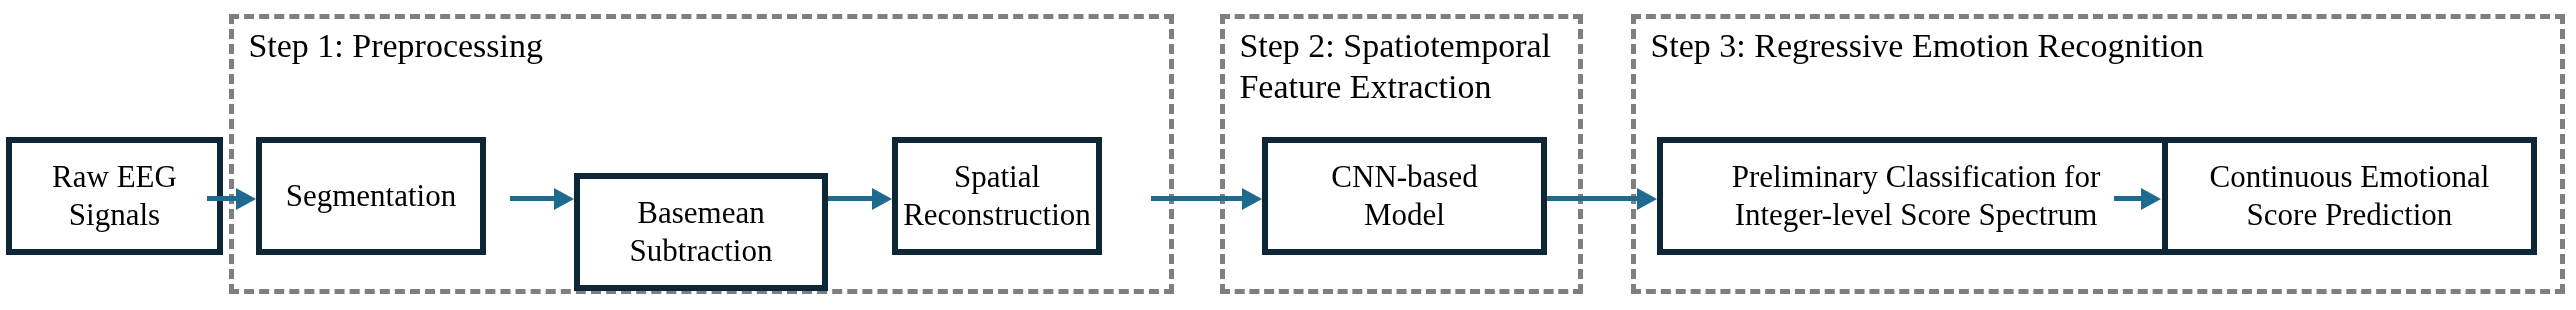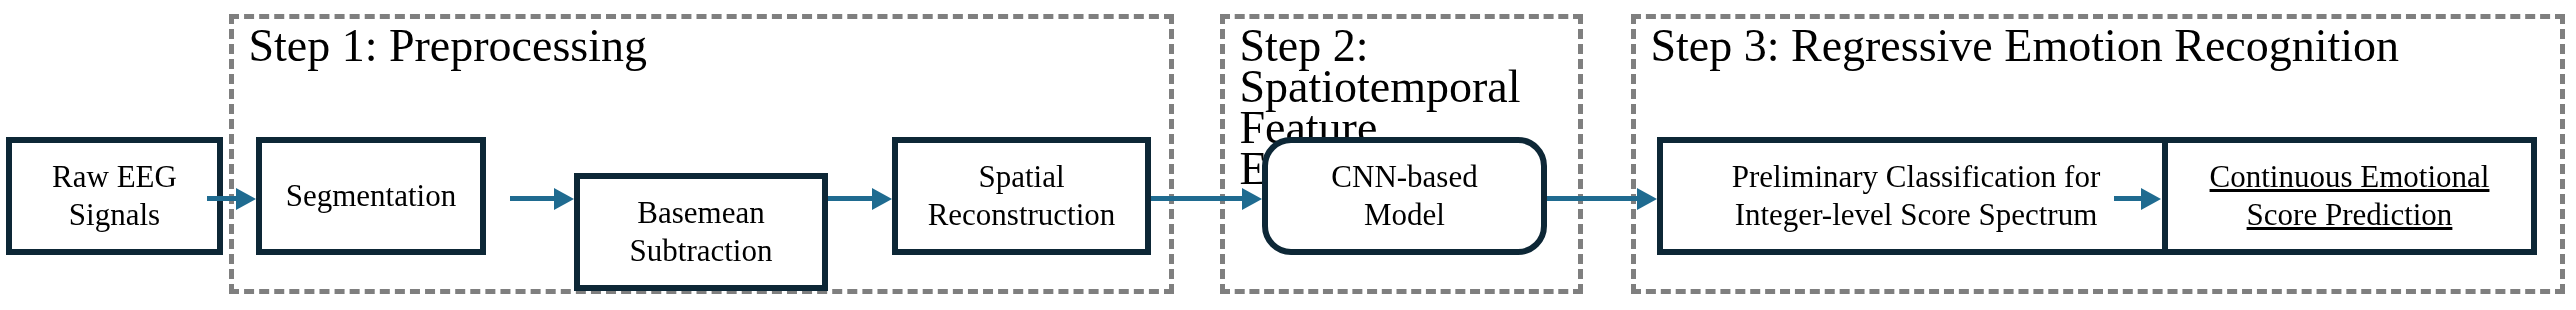--- a/index.html
+++ b/index.html
@@ -22,21 +22,21 @@
     top: 14.4px;
     height: 280px;
     box-sizing: border-box;
     border: 5.4px dashed var(--container_border, #7f7f7f);
     z-index: 1;
   }
   .step-title {
     position: absolute;
     left: 14.4px;
     top: 6px;
-    font-size: 46px;
+    font-size: 34px;
     line-height: 41px;
     white-space: pre-line;
     color: var(--text, #000000);
   }
   
   .node {
     position: absolute;
     top: 137px;
     height: 118px;
     box-sizing: border-box;
@@ -102,36 +102,36 @@
 
   <div class="node" style="left:256px; width:230px;">
     <span class="node-label">Segmentation</span>
   </div>
 
   <div class="node" style="left:574px; width:254px;margin-top:36px;">
     <span class="node-label">Basemean
 Subtraction</span>
   </div>
 
-  <div class="node" style="left:892px; width:259px;">
+  <div class="node" style="left:892px; width:210px;">
     <span class="node-label">Spatial
 Reconstruction</span>
   </div>
 
-  <div class="node" style="left:1262px; width:285px;border-radius:29px;">
+  <div class="node" style="left:1262px; width:285px;">
     <span class="node-label">CNN-based
 Model</span>
   </div>
 
   <div class="node" style="left:1657px; width:518px;">
     <span class="node-label">Preliminary Classification for
 Integer-level Score Spectrum</span>
   </div>
 
-  <div class="node" style="left:2162px; width:375px;text-decoration:underline;">
+  <div class="node" style="left:2162px; width:375px;">
     <span class="node-label">Continuous Emotional
 Score Prediction</span>
   </div>
 
   <div class="arrow" style="left:207px; width:49px;">
     <div class="arrow-shaft"></div>
     <div class="arrow-head"></div>
   </div>
 
   <div class="arrow" style="left:510px; width:64px;">

